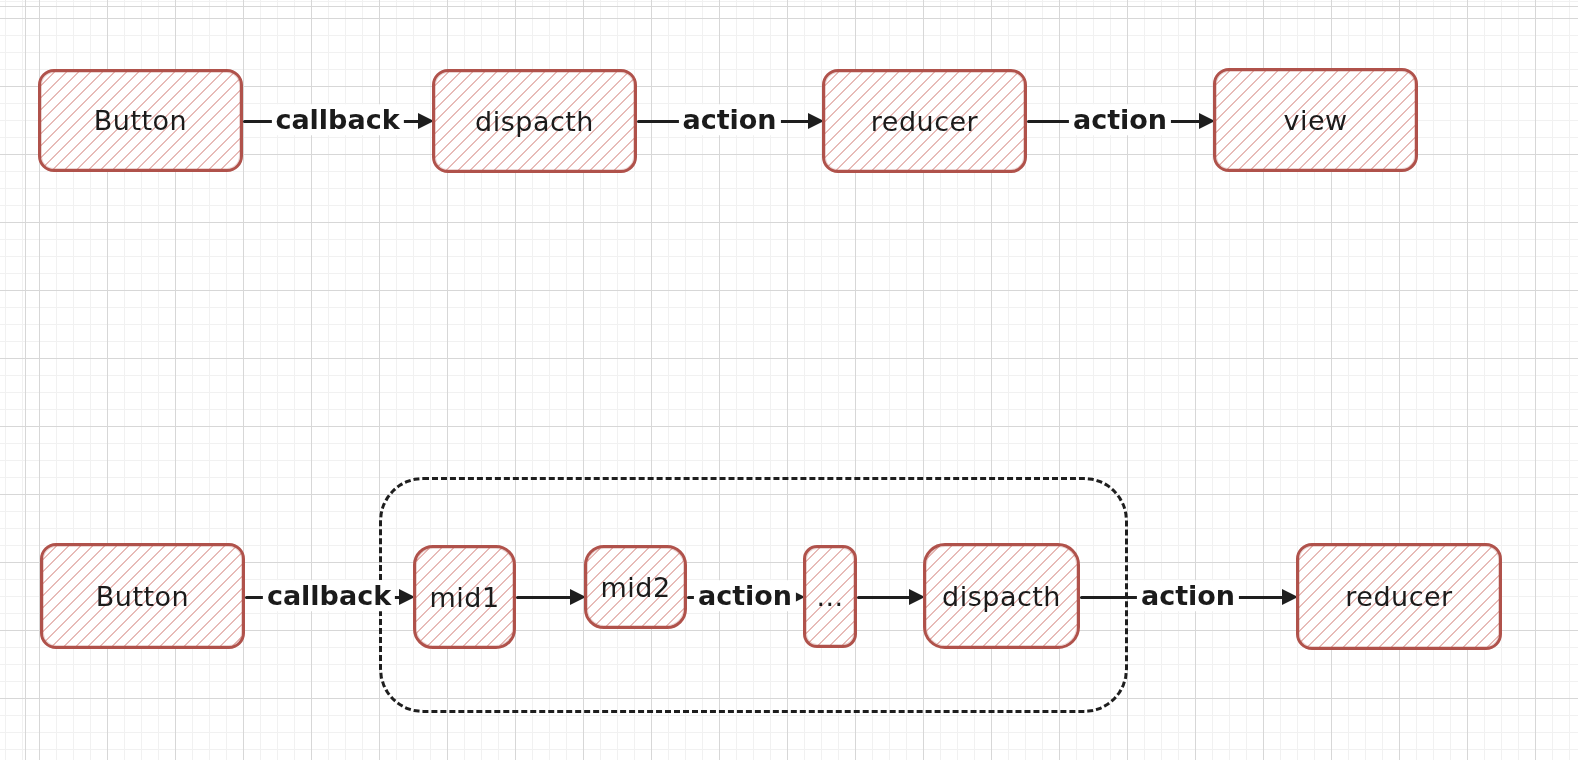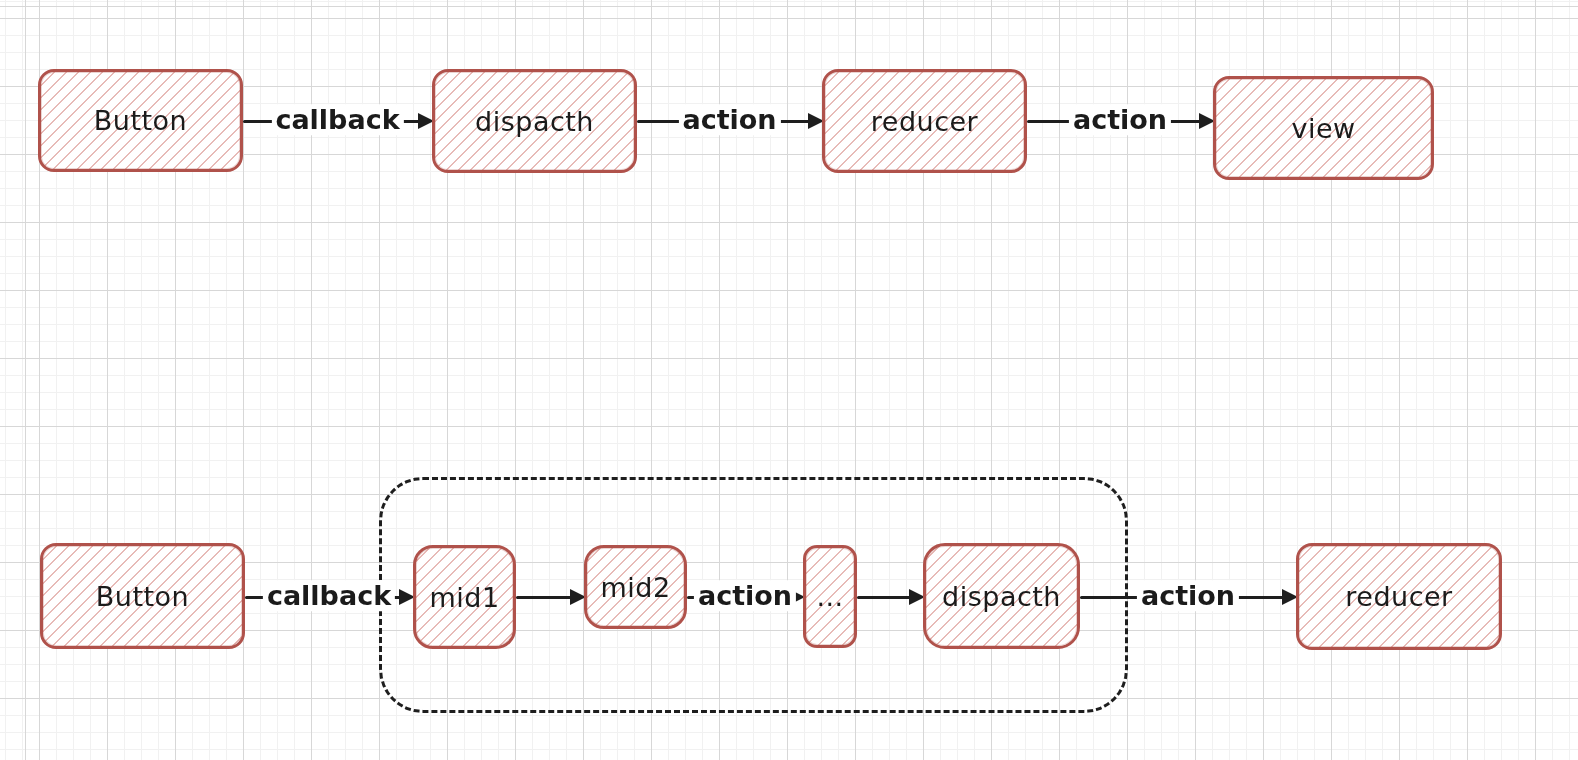--- a/index.html
+++ b/index.html
@@ -91,21 +91,21 @@
   <div class="node" style="left:822px; top:69px; width:205px; height:104px;">
     <span class="node-label">reducer</span>
   </div>
 
   <div class="arrow" style="left:1027px; top:121px; width:186px;">
     <span class="arrow-line"></span>
     <span class="arrow-head"></span>
     <span class="arrow-label">action</span>
   </div>
 
-  <div class="node" style="left:1213px; top:76px; width:221px; height:104px;">
+  <div class="node" style="left:1213px; top:68px; width:205px; height:104px;">
     <span class="node-label">view</span>
   </div>
 
   <div class="group-outline" style="left:379px; top:477px; width:749px; height:236px;"></div>
 
   <div class="node" style="left:40px; top:543px; width:205px; height:106px;">
     <span class="node-label">Button</span>
   </div>
 
   <div class="arrow" style="left:245px; top:597px; width:168px;">

